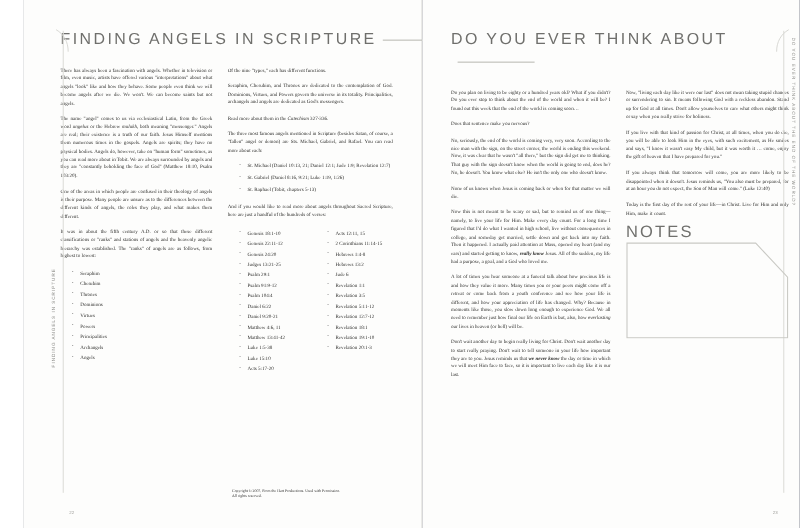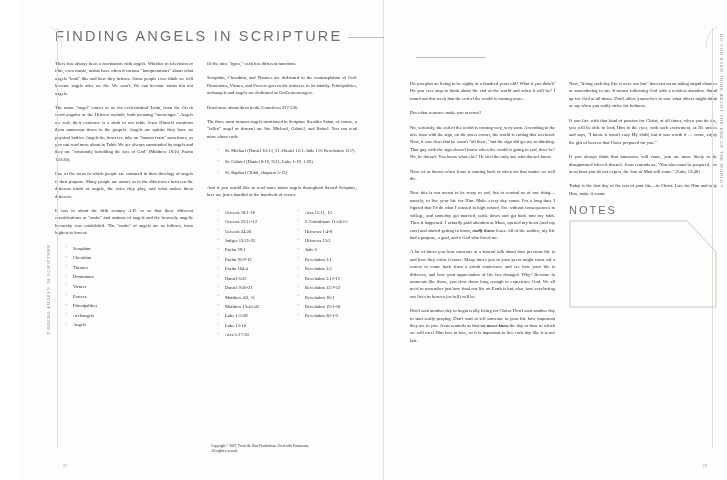--- a/index.html
+++ b/index.html
@@ -151,21 +151,21 @@
     font-size:4px;
     color:#9a9a96;
     font-family:"Liberation Sans", sans-serif;
   }
   .folio.l{left:42px;}
   .folio.r{right:40px;}
 
   
   .notes-head{
     font-family:"Liberation Sans", sans-serif;
-    font-size:11px;
+    font-size:15px;
     letter-spacing:2px;
     color:#70706d;
     margin:10px 0 5px 0;
     text-transform:uppercase;
   }
   .notes-box{
     position:relative;
     width:148px;
     height:88px;
   }
@@ -268,21 +268,21 @@
   <div class="page right">
 
     <div class="tab-rule r"></div>
     <div class="side-tab right-tab">Do you ever think about the end of the world?</div>
 
     <svg class="corner-curl" style="right:28px;top:26px;" width="18" height="22" viewBox="0 0 18 22">
       <path d="M16 1 C 9 5, 5 12, 5 21" fill="none" stroke="#d8d8d3" stroke-width="0.9"></path>
     </svg>
 
     <h1 class="title two-line">
-      <br>
+      <span>Do you ever think about</span><br>
       <span class="title-rule"></span>
     </h1>
 
     <div class="cols">
 
       <div class="col">
         <p>Do you plan on living to be eighty or a hundred years old? What if you didn't? Do you ever stop to think about the end of the world and when it will be? I found out this week that the end of the world is coming soon…</p>
         <p>Does that sentence make you nervous?</p>
         <p>No, seriously, the end of the world is coming very, very soon. According to the nice man with the sign, on the street corner, the world is ending this weekend. Now, it was clear that he wasn't "all there," but the sign did get me to thinking. That guy with the sign doesn't know when the world is going to end, does he? No, he doesn't. You know what else? He isn't the only one who doesn't know.</p>
         <p>None of us knows when Jesus is coming back or when for that matter we will die.</p>

